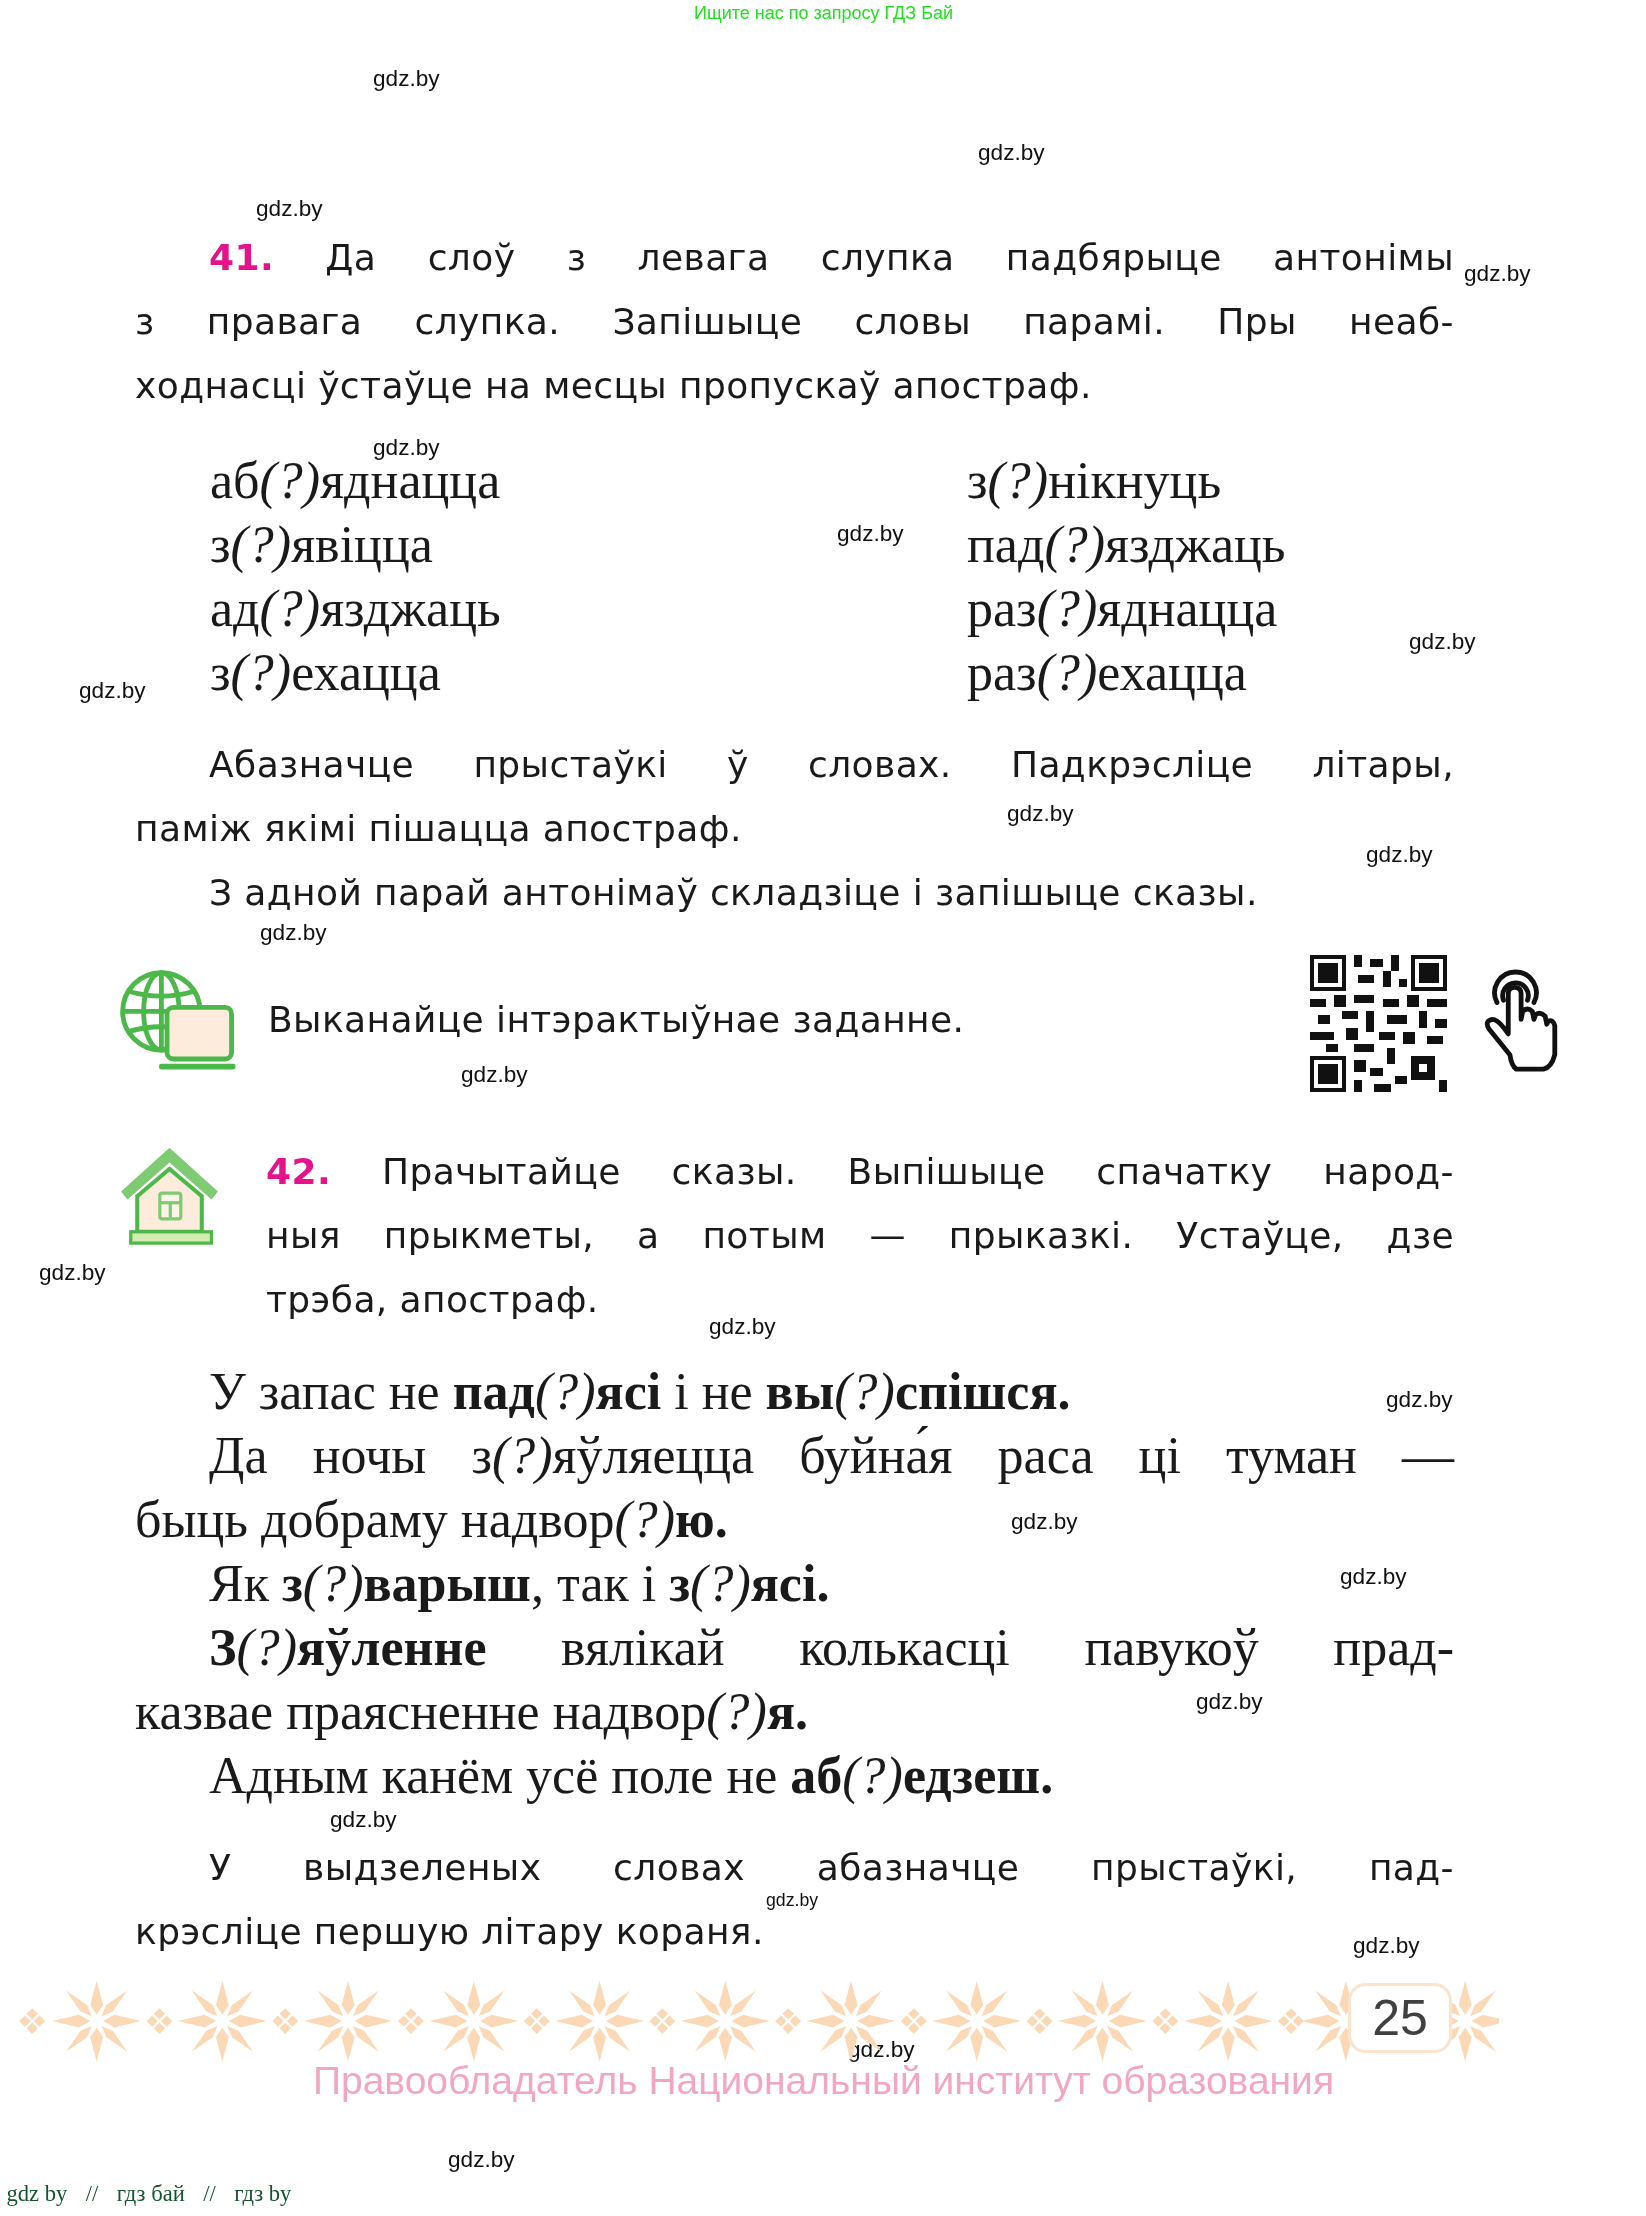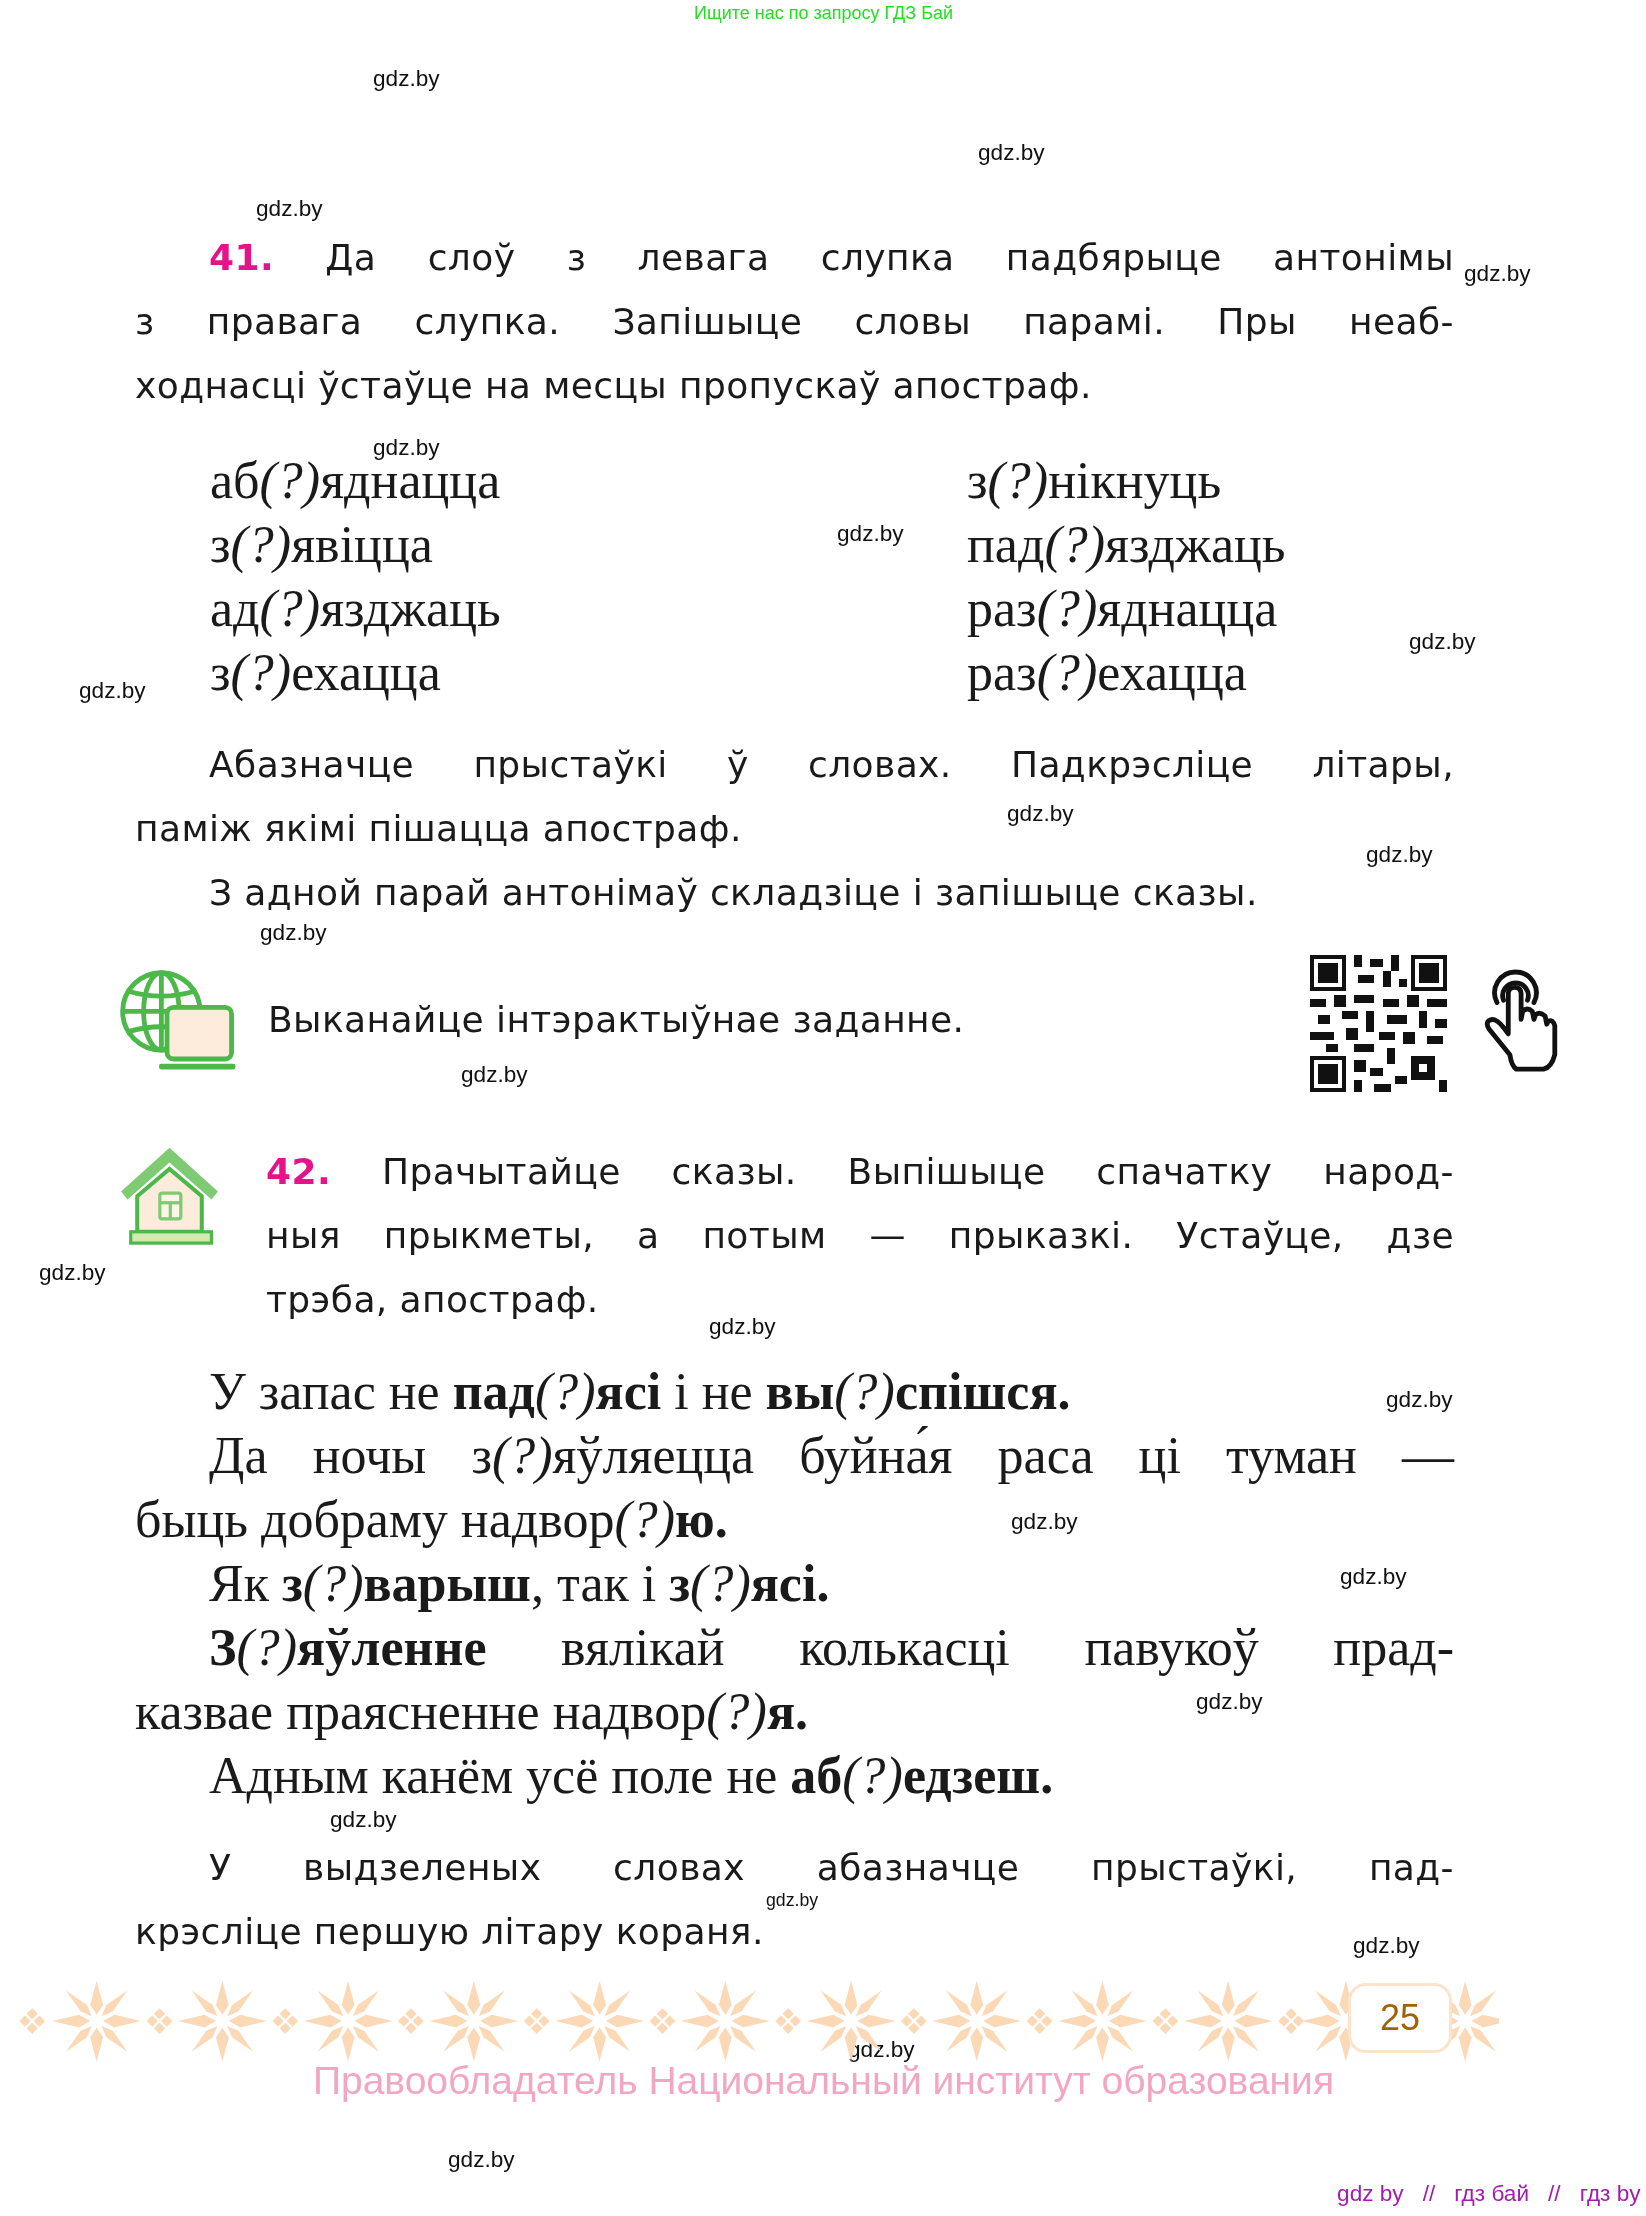--- a/index.html
+++ b/index.html
@@ -7,23 +7,23 @@
   .abs { position:absolute; }
   .top-banner { top:3.2px; left:0; width:1647px; text-align:center; color:#22e022; font-family:"Liberation Sans", sans-serif; font-size:18px; }
   .wm { font-family:"Liberation Sans", sans-serif; font-size:22.6px; color:#111; white-space:nowrap; }
   .sans { font-family:"DejaVu Sans", sans-serif; font-size:36px; line-height:64px; letter-spacing:0.4px; white-space:nowrap; }
   .serif { font-family:"Liberation Serif", serif; font-size:52px; line-height:64px; white-space:nowrap; }
   .num { color:#e5128a; font-weight:bold; }
   .q { font-style:italic; font-weight:normal; }
   .b { font-weight:bold; }
   .justify { text-align:justify; text-align-last:justify; }
   .ornament { left:8px; top:1979px; width:1491px; height:89px; }
-  .page-box { left:1348px; top:1983px; width:98px; height:64px; border:3.2px solid #fbe3cc; border-radius:17.7px; background:#fff; display:flex; align-items:center; justify-content:center; font-family:"Liberation Sans", sans-serif; font-size:36px; color:#a16207; }
+  .page-box { left:1348px; top:1983px; width:98px; height:64px; border:3.2px solid #fbe3cc; border-radius:17.7px; background:#fff; display:flex; align-items:center; justify-content:center; font-family:"Liberation Sans", sans-serif; font-size:50px; color:#404040; }
   .copyright { top:2059px; left:0; width:1647px; text-align:center; font-family:"Liberation Sans", sans-serif; font-size:39px; color:#f2a6c2; }
-  .footer-links { top:2181px; left:0; width:1647px; text-align:right; font-family:Liberation Sans, sans-serif; font-size:22.6px; color:#a21caf; }
+  .footer-links { top:2181px; left:0; width:1647px; text-align:left; font-family:Liberation Serif, serif; font-size:22.6px; color:#14532d; }
   .footer-links span { margin:0 6.4px; }
 </style>
 </head>
 <body>
 
 <div class="abs top-banner">Ищите нас по запросу ГДЗ Бай</div>
 
 <div class="abs wm" style="left:373px;top:66px">gdz.by</div>
 <div class="abs wm" style="left:978px;top:140px">gdz.by</div>
 <div class="abs wm" style="left:256px;top:196px">gdz.by</div>

